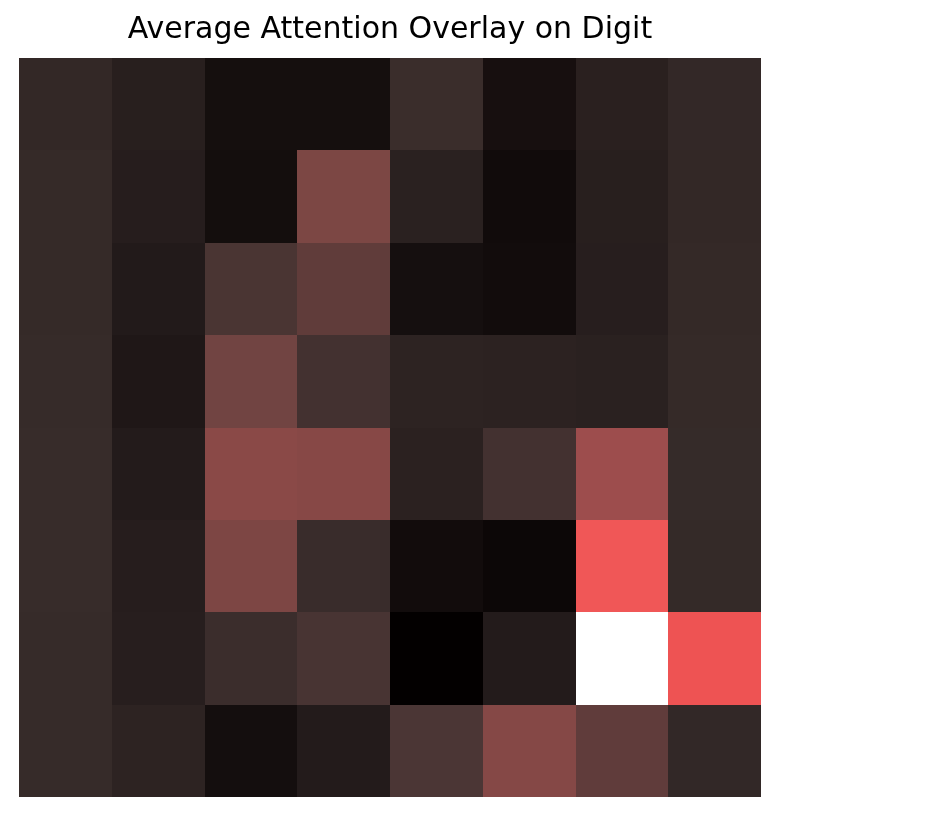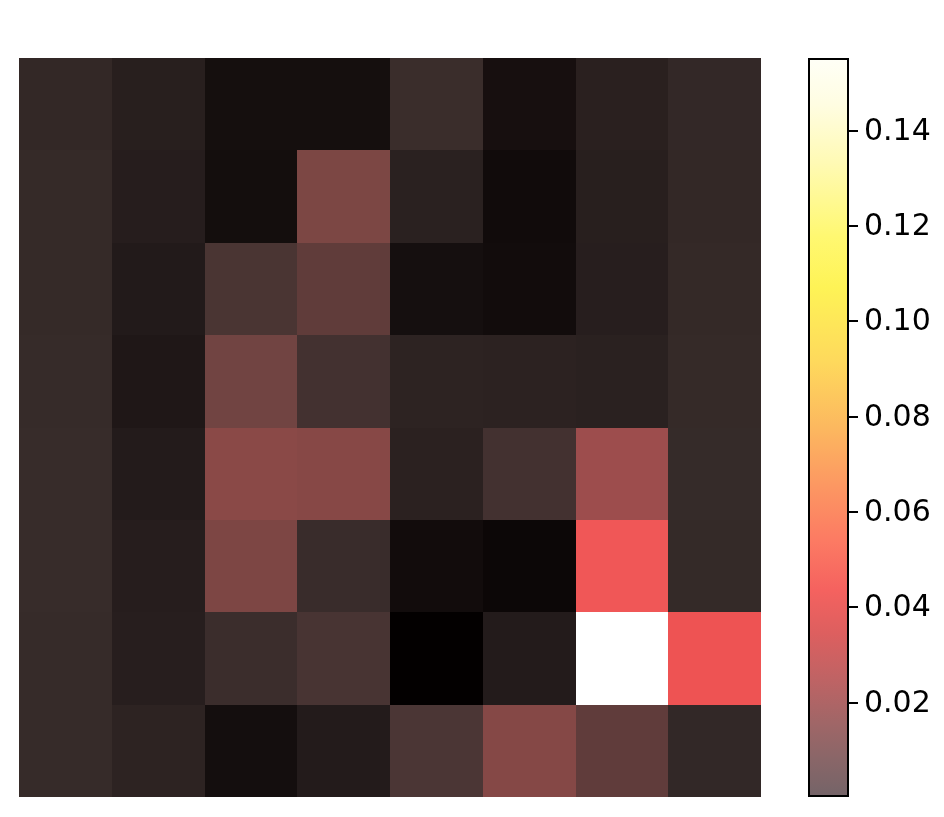--- a/index.html
+++ b/index.html
@@ -106,20 +106,21 @@
     color: #000000;
     line-height: 0;
     white-space: nowrap;
   }
 </style>
 </head>
 <body>
 
 <div id="figure">
 
+  <div id="chart-title">Average Attention Overlay on Digit</div>
 
   <div id="heatmap-axes">
     <div id="heatmap-grid">
         <div class="heat-cell" style="background: rgb(51, 40, 38);"></div>
         <div class="heat-cell" style="background: rgb(40, 31, 30);"></div>
         <div class="heat-cell" style="background: rgb(21, 15, 14);"></div>
         <div class="heat-cell" style="background: rgb(21, 15, 14);"></div>
         <div class="heat-cell" style="background: rgb(58, 45, 43);"></div>
         <div class="heat-cell" style="background: rgb(23, 15, 15);"></div>
         <div class="heat-cell" style="background: rgb(42, 32, 31);"></div>
@@ -176,31 +177,14 @@
         <div class="heat-cell" style="background: rgb(45, 35, 34);"></div>
         <div class="heat-cell" style="background: rgb(20, 14, 14);"></div>
         <div class="heat-cell" style="background: rgb(35, 27, 27);"></div>
         <div class="heat-cell" style="background: rgb(75, 54, 53);"></div>
         <div class="heat-cell" style="background: rgb(133, 72, 70);"></div>
         <div class="heat-cell" style="background: rgb(96, 60, 59);"></div>
         <div class="heat-cell" style="background: rgb(50, 40, 39);"></div>
       </div>
   </div>
 
-  <div id="colorbar-axes">
-    <div id="colorbar-gradient"></div>
-  <div class="cbar-tick" style="top: 71.5161px;"></div>
-      <div class="cbar-ticklabel" style="top: 71.5161px;">0.14</div>
-      <div class="cbar-tick" style="top: 166.871px;"></div>
-      <div class="cbar-ticklabel" style="top: 166.871px;">0.12</div>
-      <div class="cbar-tick" style="top: 262.226px;"></div>
-      <div class="cbar-ticklabel" style="top: 262.226px;">0.10</div>
-      <div class="cbar-tick" style="top: 357.581px;"></div>
-      <div class="cbar-ticklabel" style="top: 357.581px;">0.08</div>
-      <div class="cbar-tick" style="top: 452.935px;"></div>
-      <div class="cbar-ticklabel" style="top: 452.935px;">0.06</div>
-      <div class="cbar-tick" style="top: 548.29px;"></div>
-      <div class="cbar-ticklabel" style="top: 548.29px;">0.04</div>
-      <div class="cbar-tick" style="top: 643.645px;"></div>
-      <div class="cbar-ticklabel" style="top: 643.645px;">0.02</div>
-    </div>
 
 </div>
 
 </body></html>

